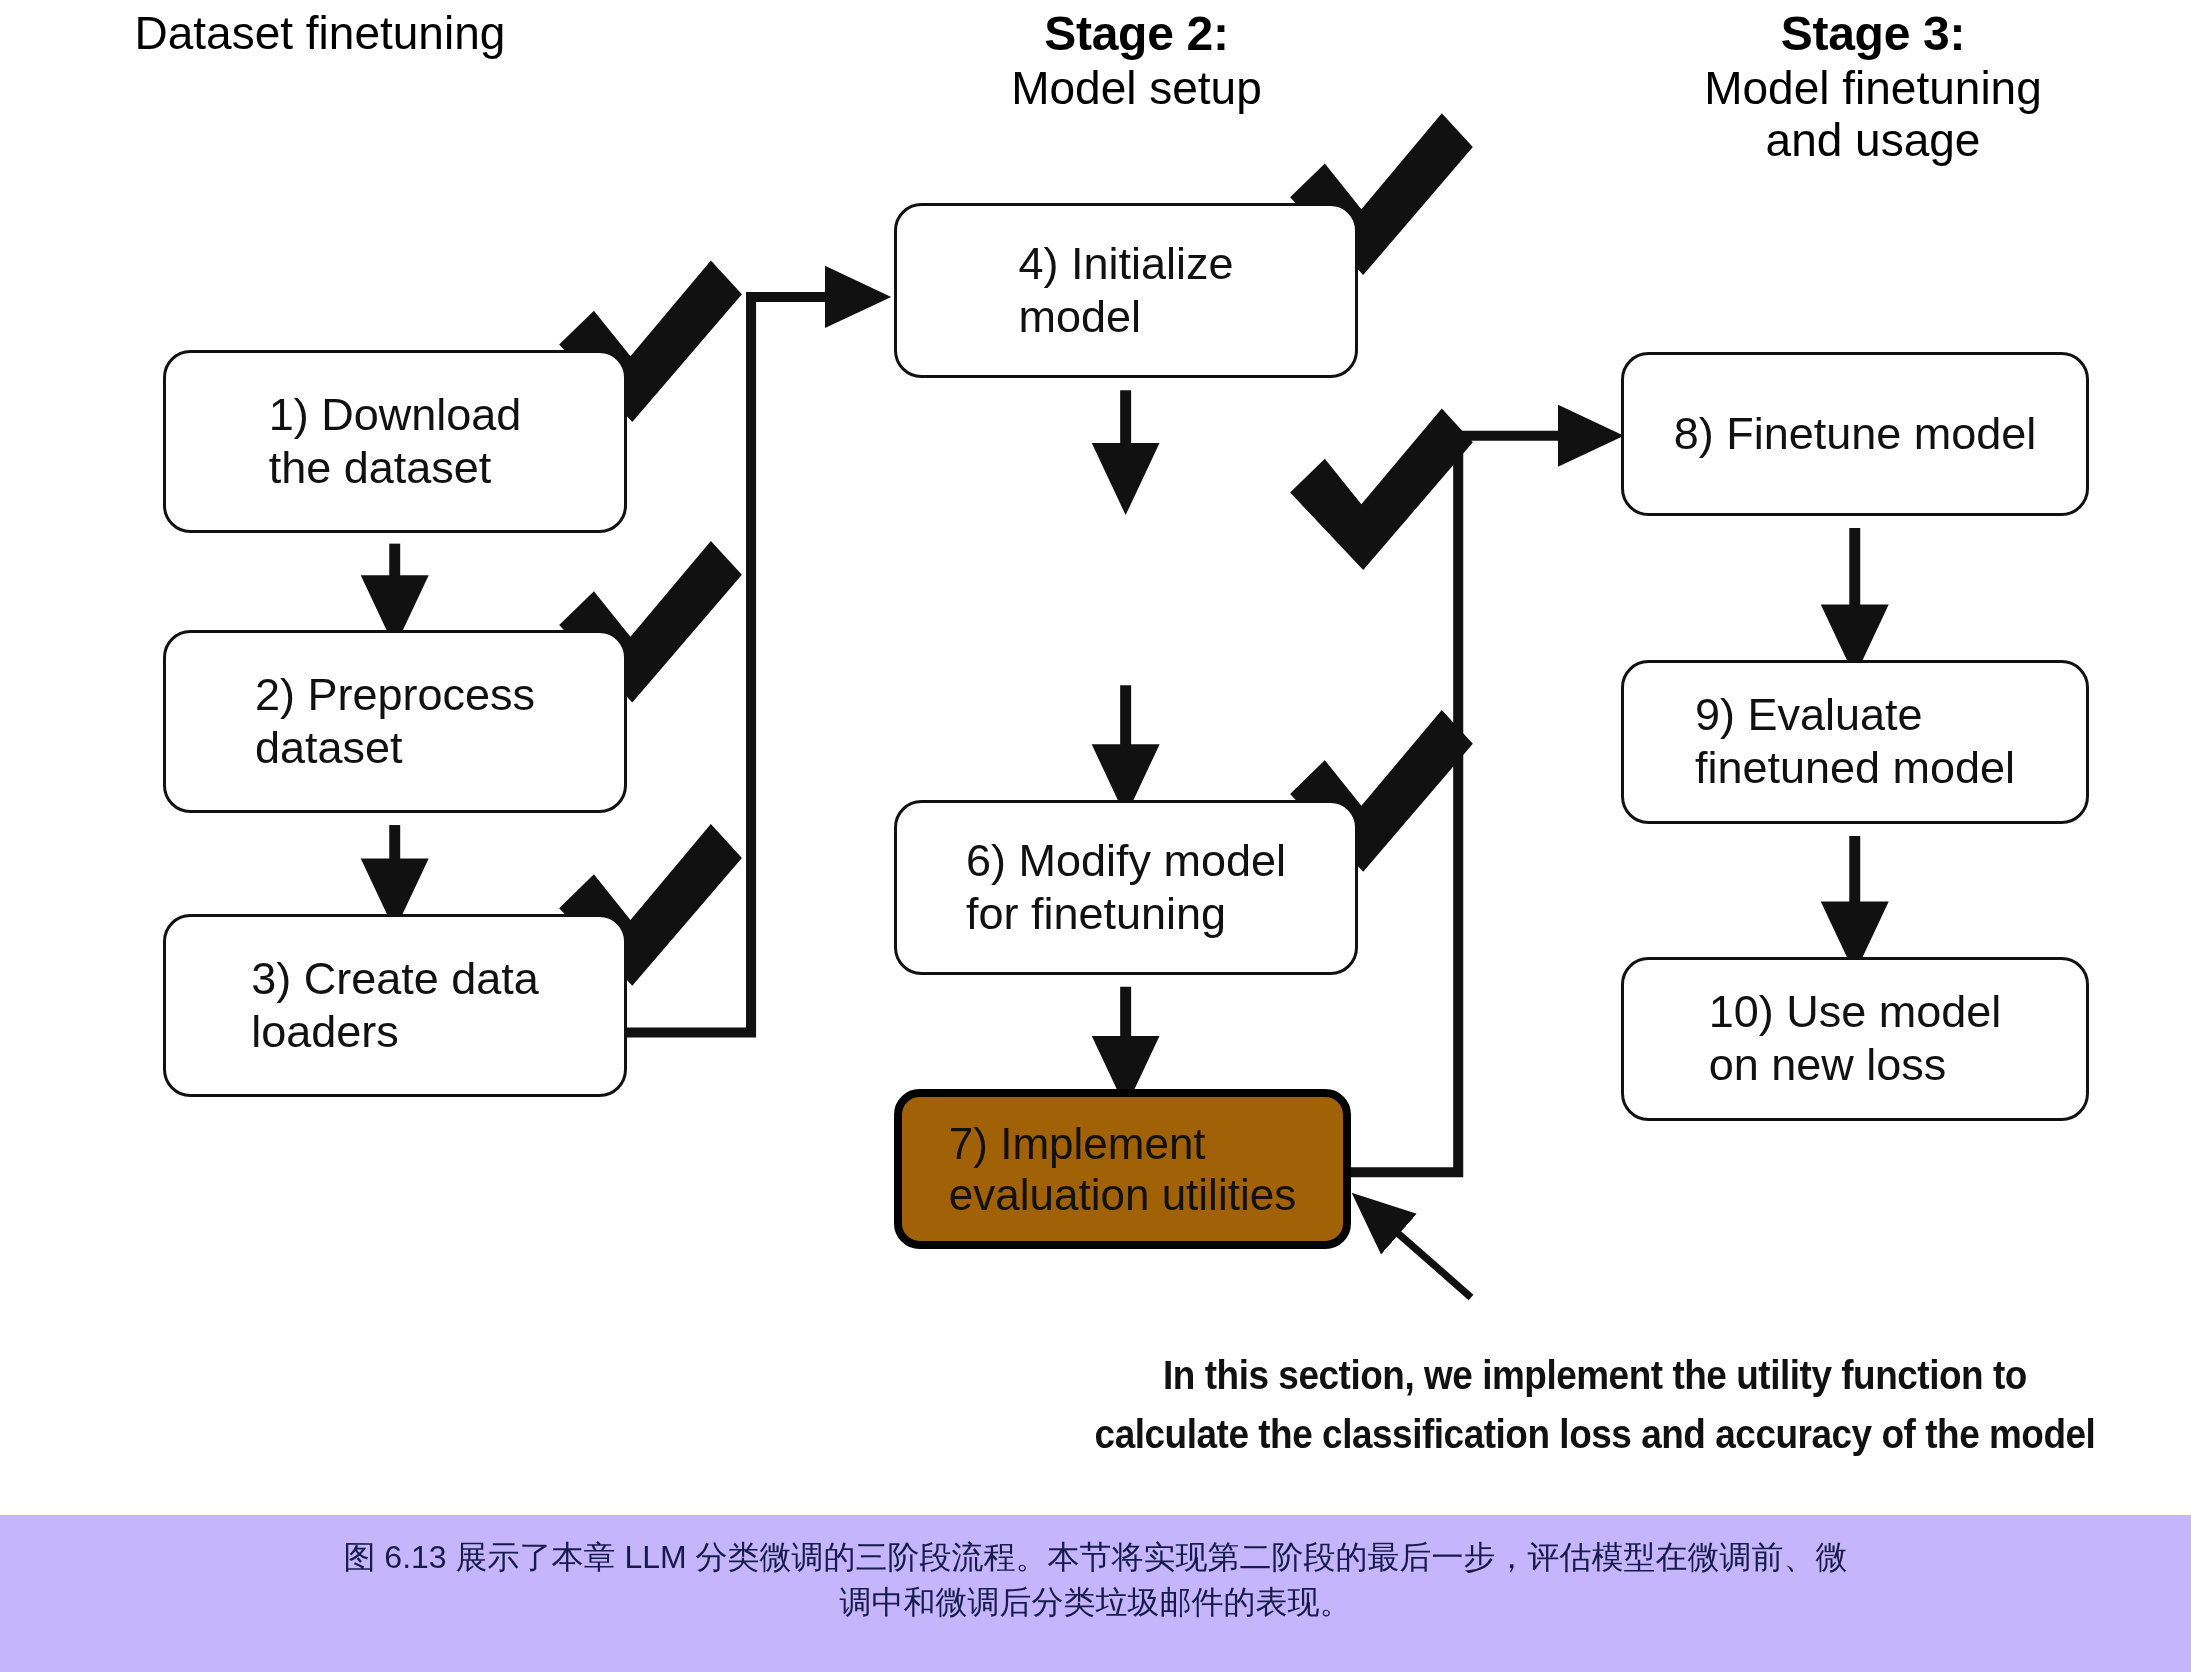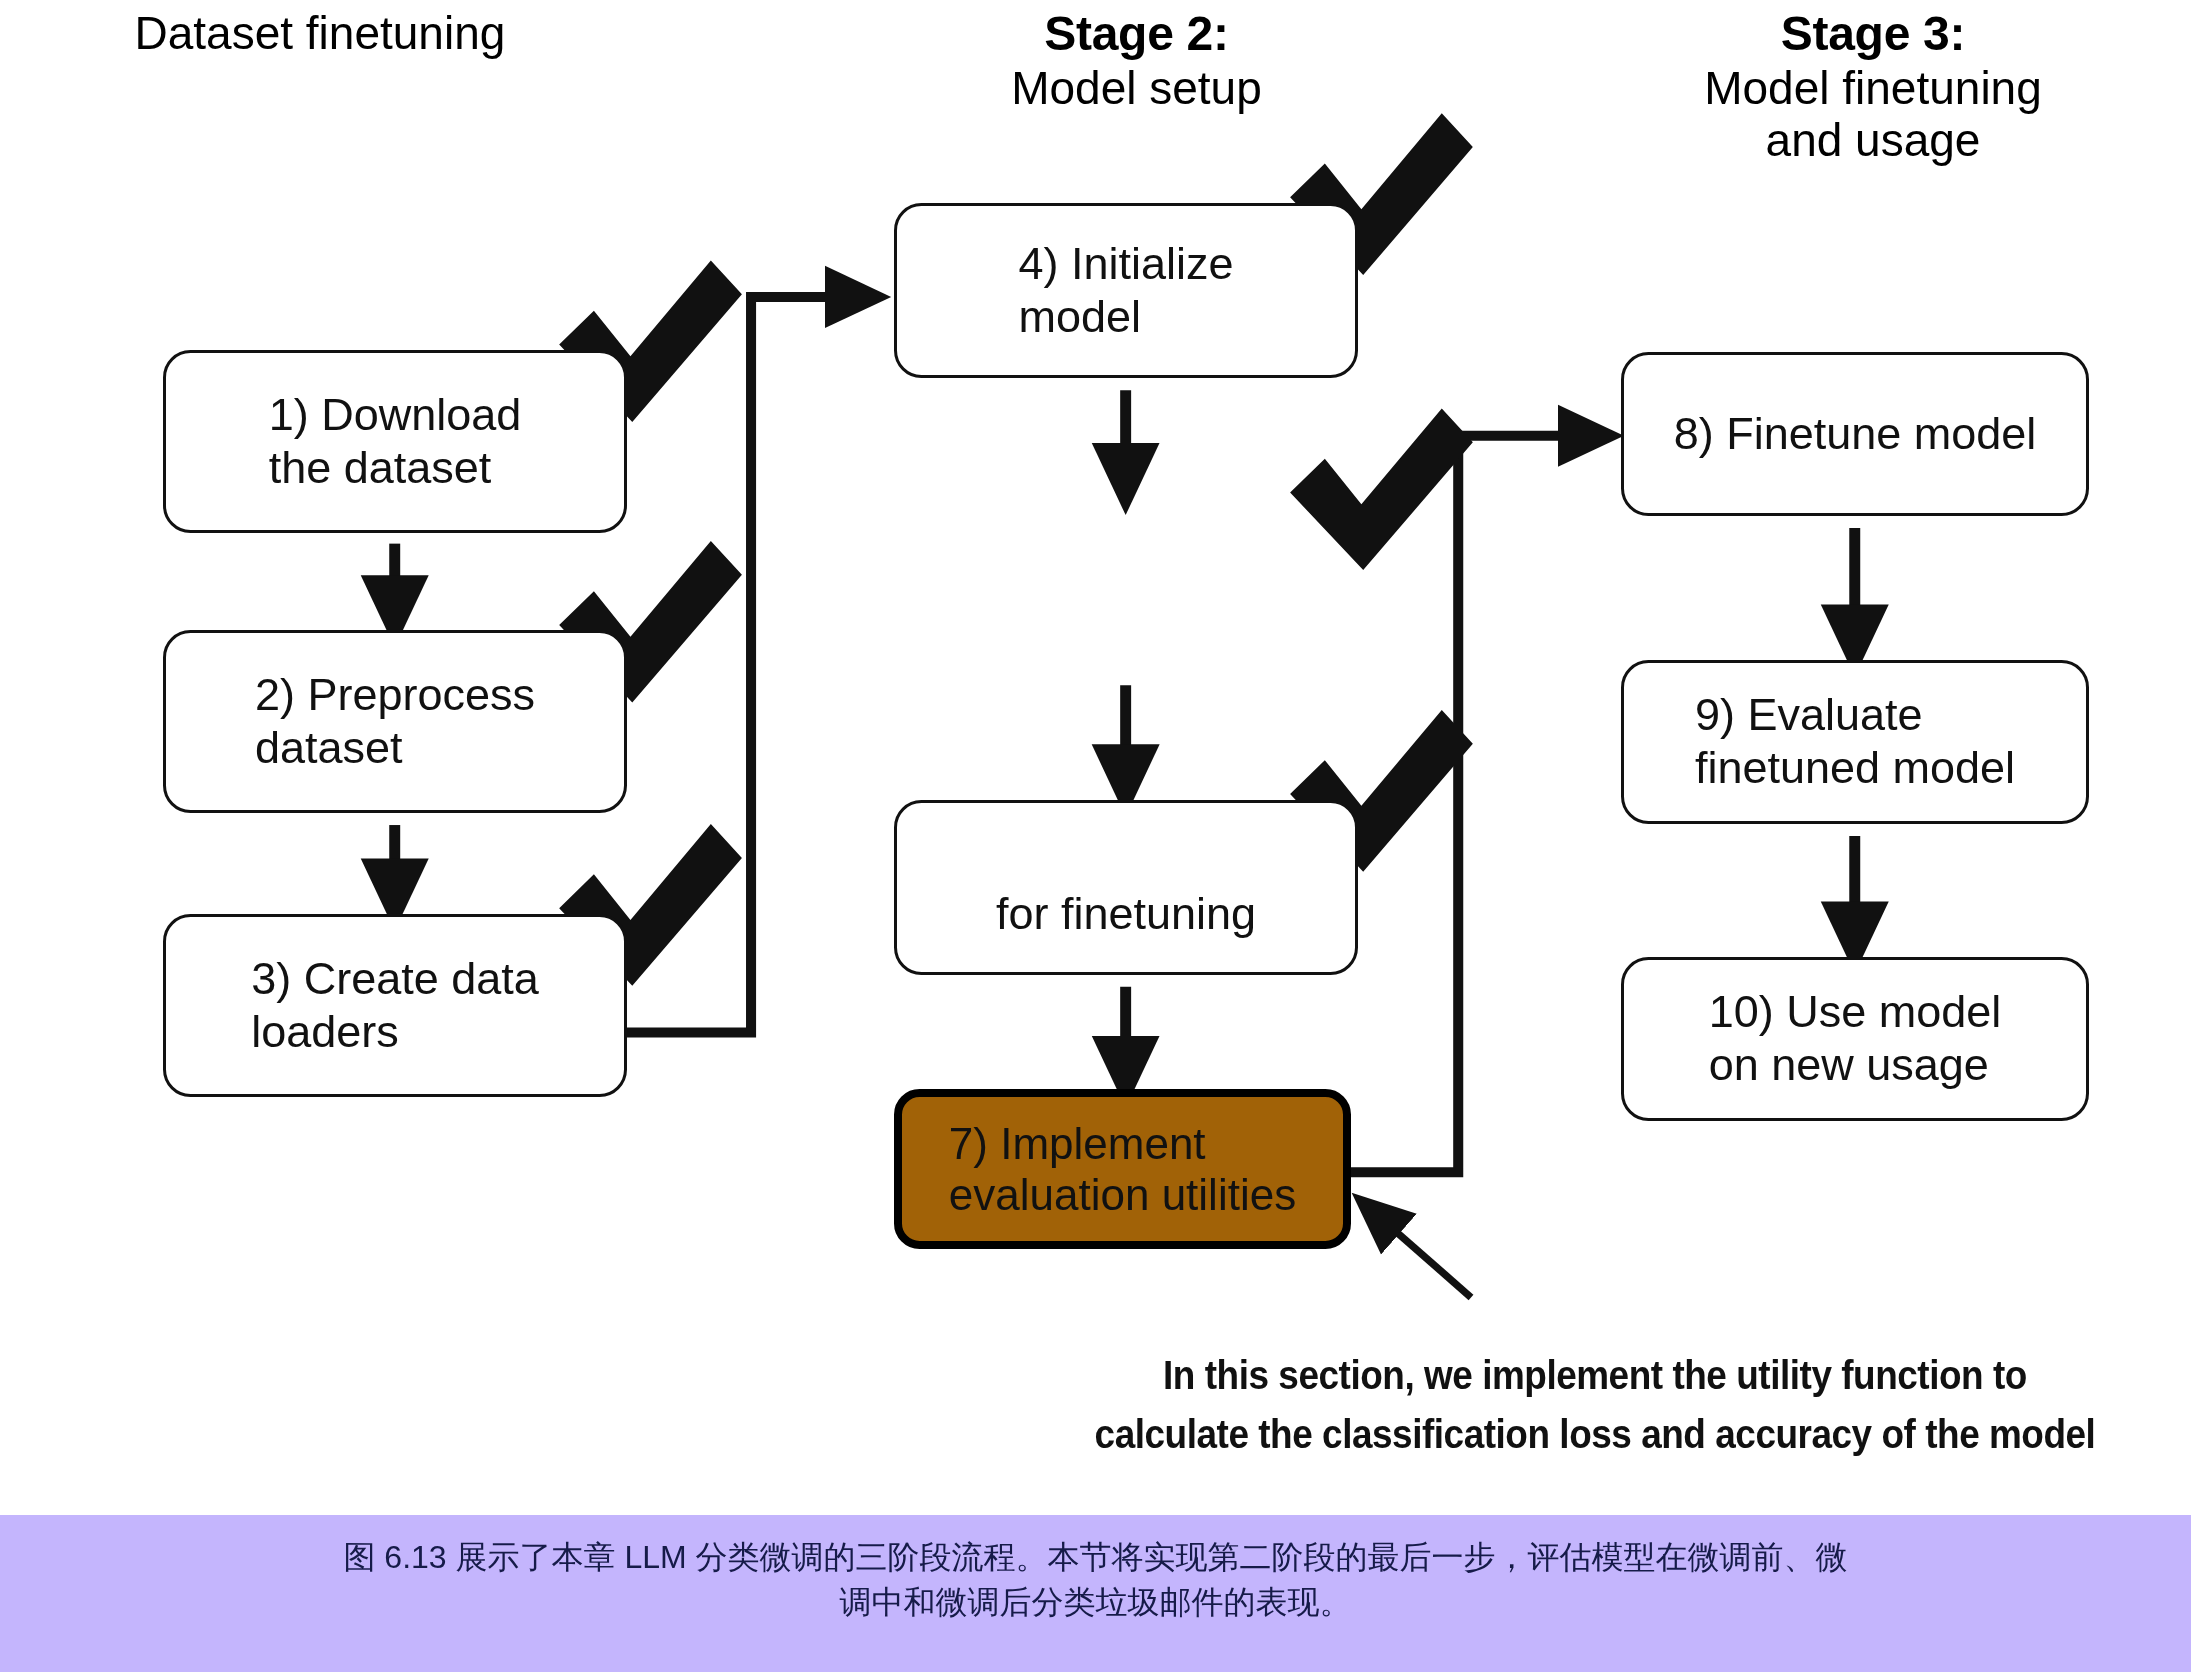--- a/index.html
+++ b/index.html
@@ -145,21 +145,21 @@
   <div class="box" id="box-4">
     <span>
       <span>4) Initialize</span><br>
       <span>model</span>
     </span>
   </div>
 
 
   <div class="box" id="box-6">
     <span>
-      <br>
+      <span>6) Modify model</span><br>
       <span>for finetuning</span>
     </span>
   </div>
 
   <div class="box hl" id="box-7">
     <span>
       <span>7) Implement</span><br>
       <span>evaluation utilities</span>
     </span>
   </div>
@@ -173,21 +173,21 @@
   <div class="box" id="box-9">
     <span>
       <span>9) Evaluate</span><br>
       <span>finetuned model</span>
     </span>
   </div>
 
   <div class="box" id="box-10">
     <span>
       <span>10) Use model</span><br>
-      <span>on new usage</span>
+      <span>on new loss</span>
     </span>
   </div>
 
   <div id="annotation">
     <span>In this section, we implement the utility function to</span>
     <span>calculate the classification loss and accuracy of the model</span>
   </div>
 
   <div id="caption">
     <span>图 6.13 展示了本章 LLM 分类微调的三阶段流程。本节将实现第二阶段的最后一步，评估模型在微调前、微</span>

